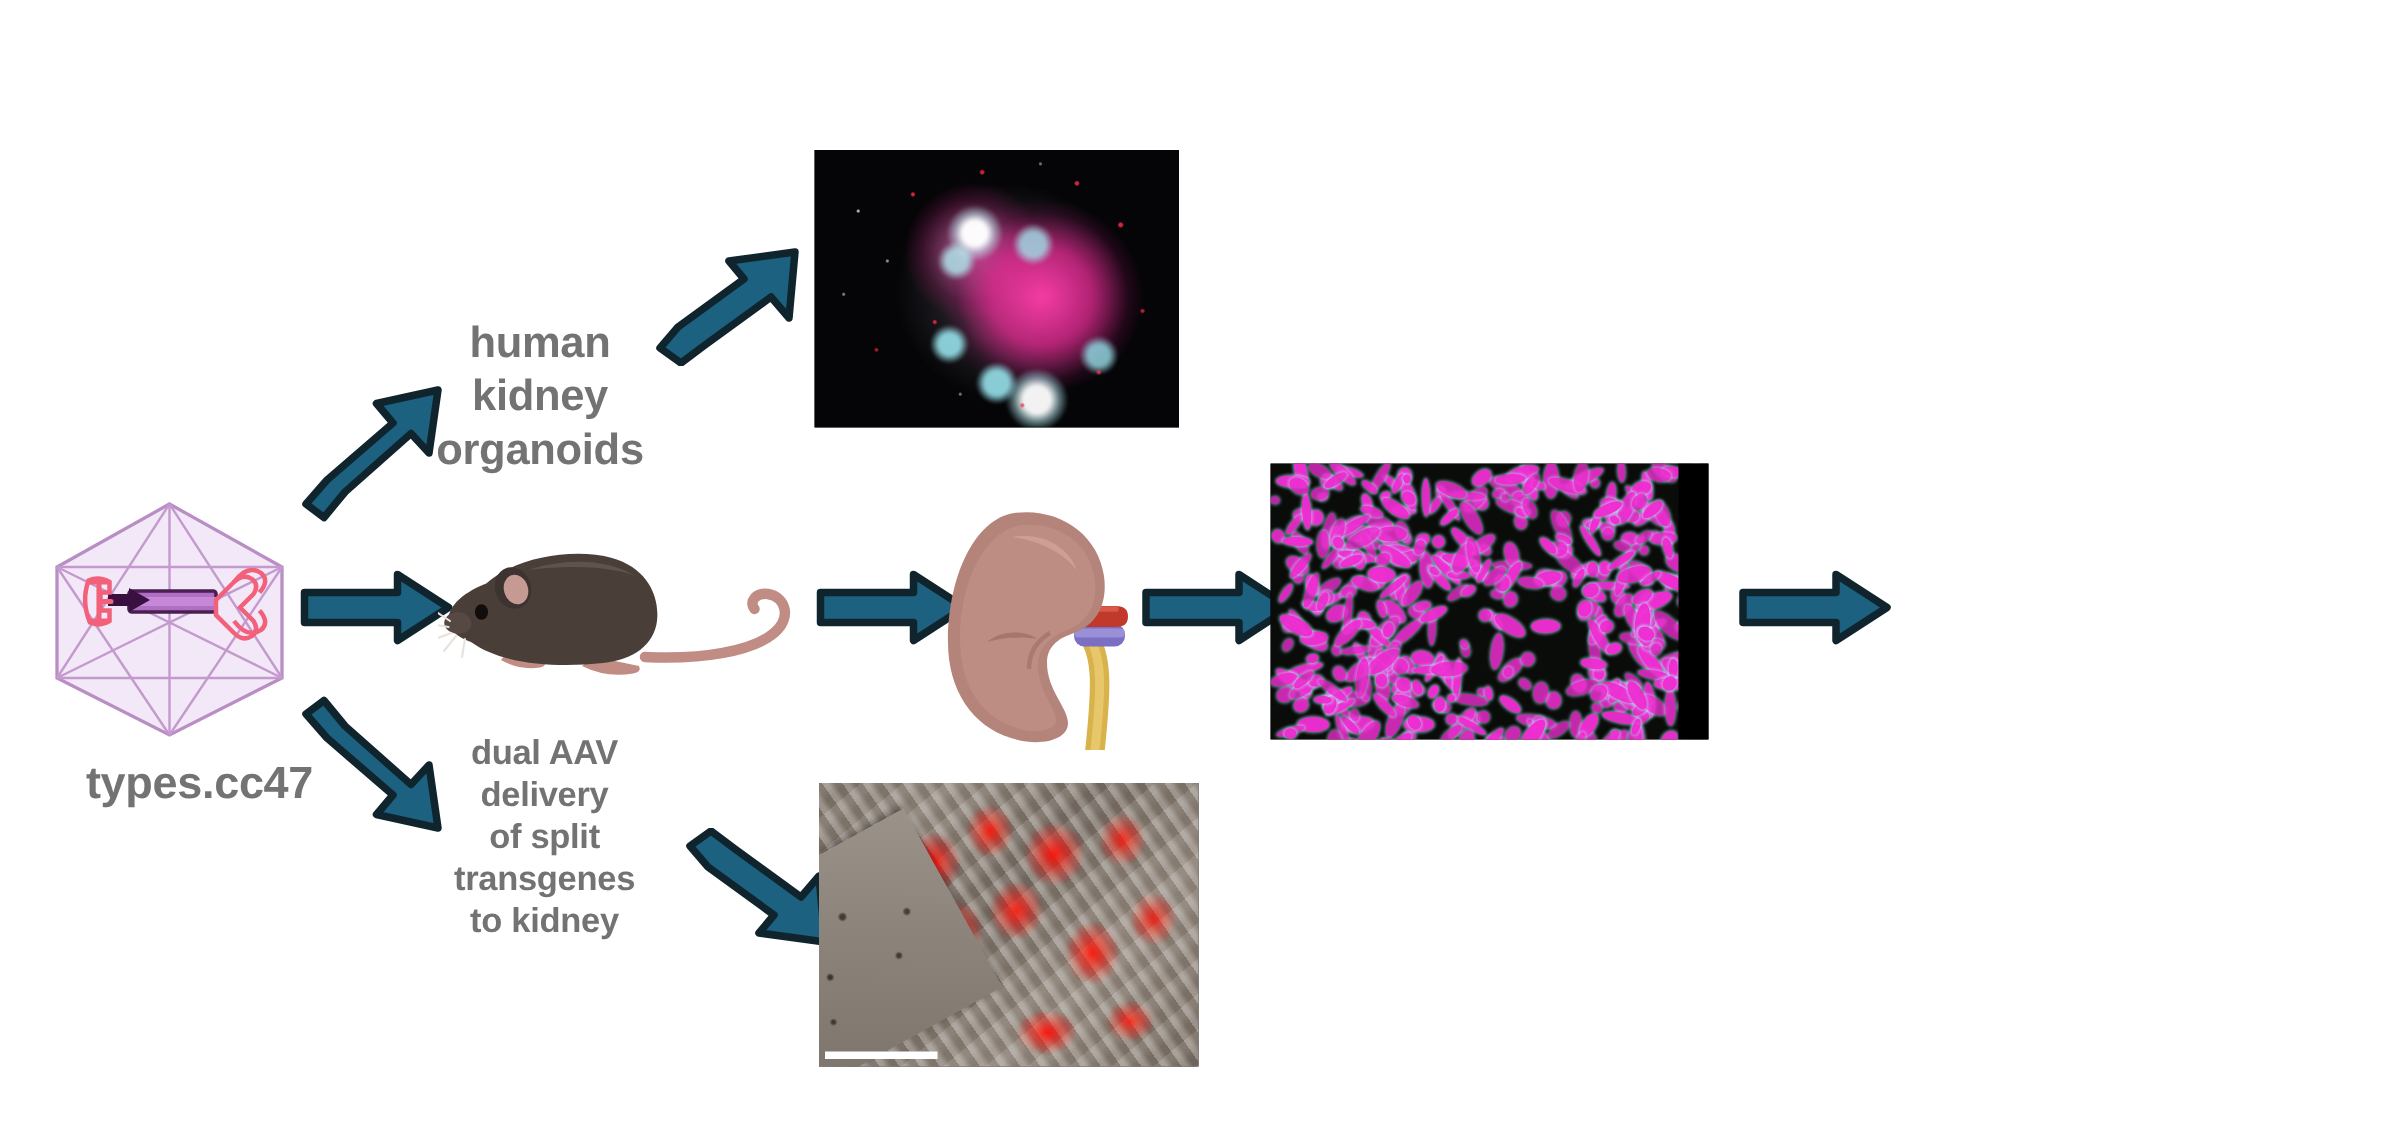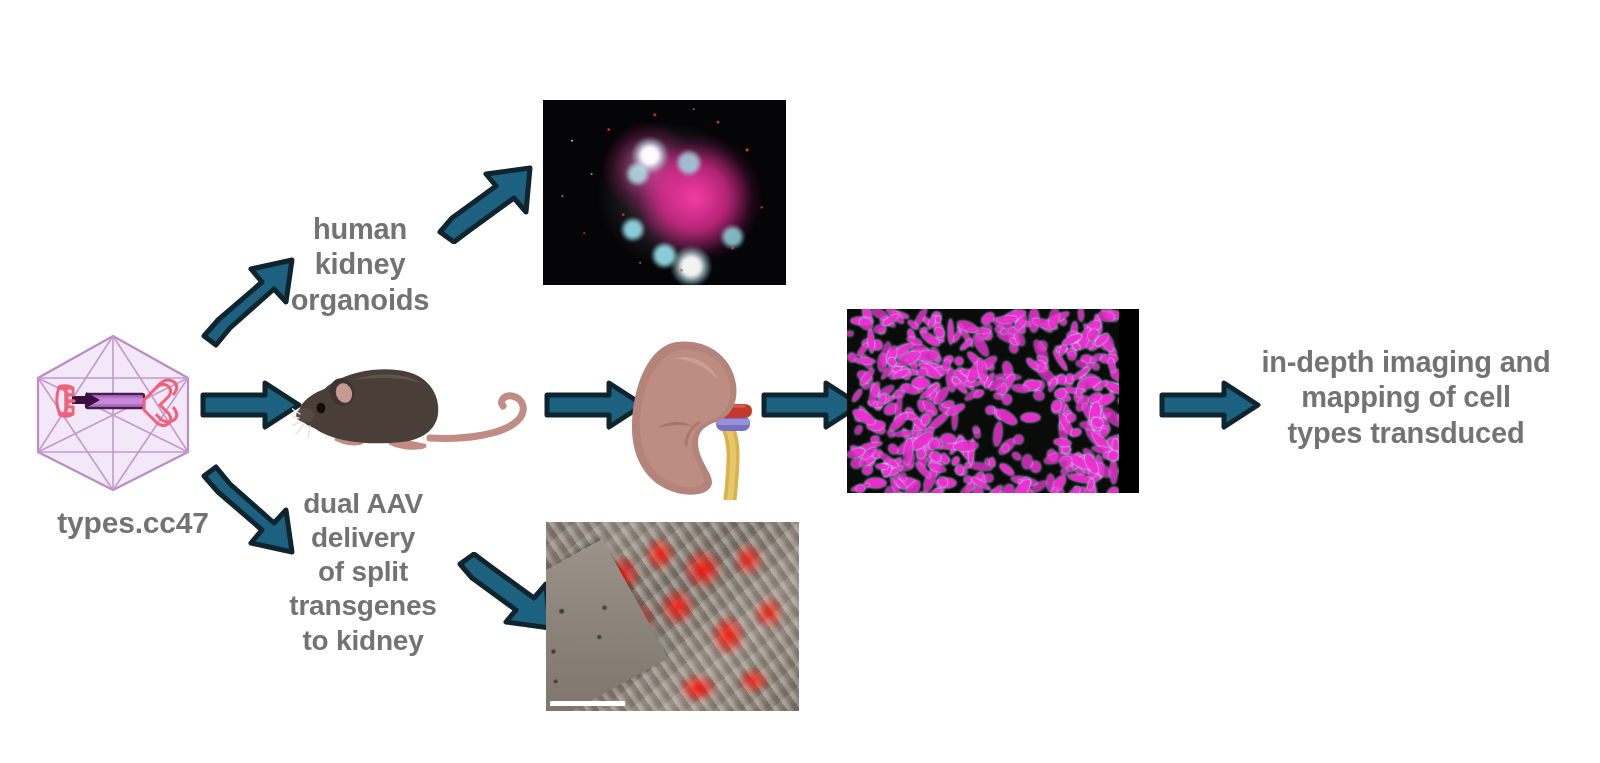--- a/index.html
+++ b/index.html
@@ -33,21 +33,21 @@
   #capsid-label {
     left: 8px; top: 505px; width: 250px;
     font-size: 30px;
   }
   #organoid-label {
     left: 272px; top: 212px; width: 176px;
     font-size: 29px;
   }
   #dual-aav-label {
     left: 268px; top: 487px; width: 190px;
-    font-size: 28px;
+    font-size: 23px;
   }
   #outcome-label {
     left: 1232px; top: 345px; width: 348px;
     font-size: 29px;
   }
 
   
   #capsid-graphic { left: 28px; top: 330px; width: 170px; height: 165px; }
 
   
@@ -738,23 +738,20 @@
       <div class="ks-right-black"></div>
     </div>
   </div>
 
   <div class="abs" style="left:1158px; top:379px;">
     <svg class="arrow" width="104" height="52" viewBox="0 0 104 52" aria-hidden="true">
       <polygon points="4,16 66,16 66,4 100,26 66,48 66,36 4,36" fill="#1d6180" stroke="#10242e" stroke-width="5" stroke-linejoin="round"></polygon>
     </svg>
   </div>
 
-  <div class="abs label" id="outcome-label">in-depth imaging and
-mapping of cell
-types transduced</div>
 
   <div class="abs label" id="dual-aav-label">dual AAV
 delivery
 of split
 transgenes
 to kidney</div>
 
   <div class="abs" style="left:452px; top:552px;">
     <svg class="arrow" width="112" height="82" viewBox="0 0 112 82" aria-hidden="true">
       <polygon points="8,12 20,26 64,58 54,70 98,76 94,32 82,46 38,14 22,2" fill="#1d6180" stroke="#10242e" stroke-width="5" stroke-linejoin="round"></polygon>

